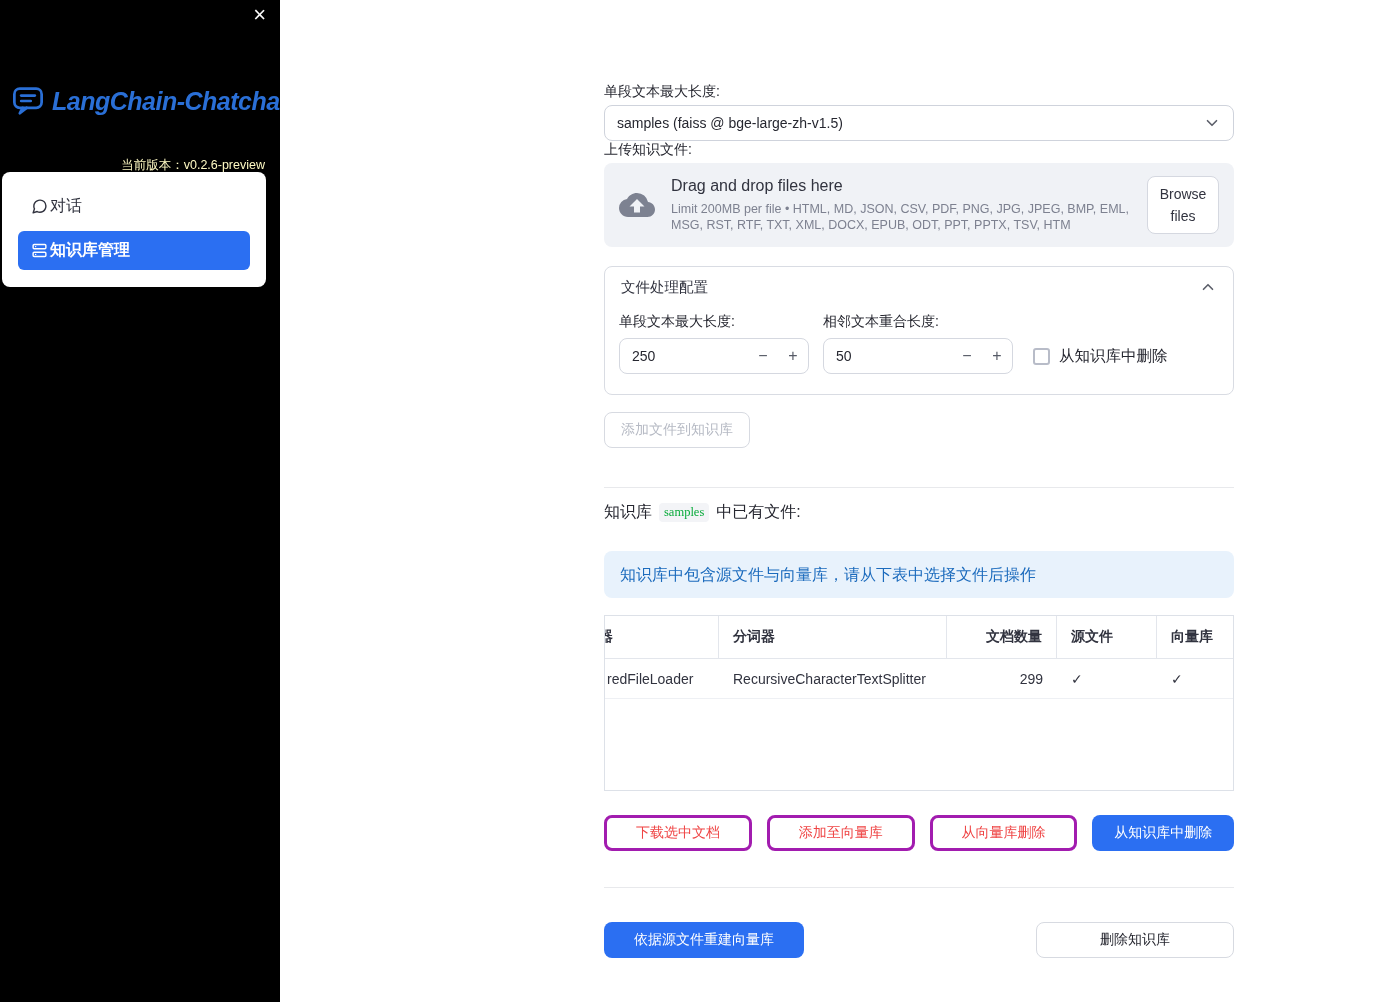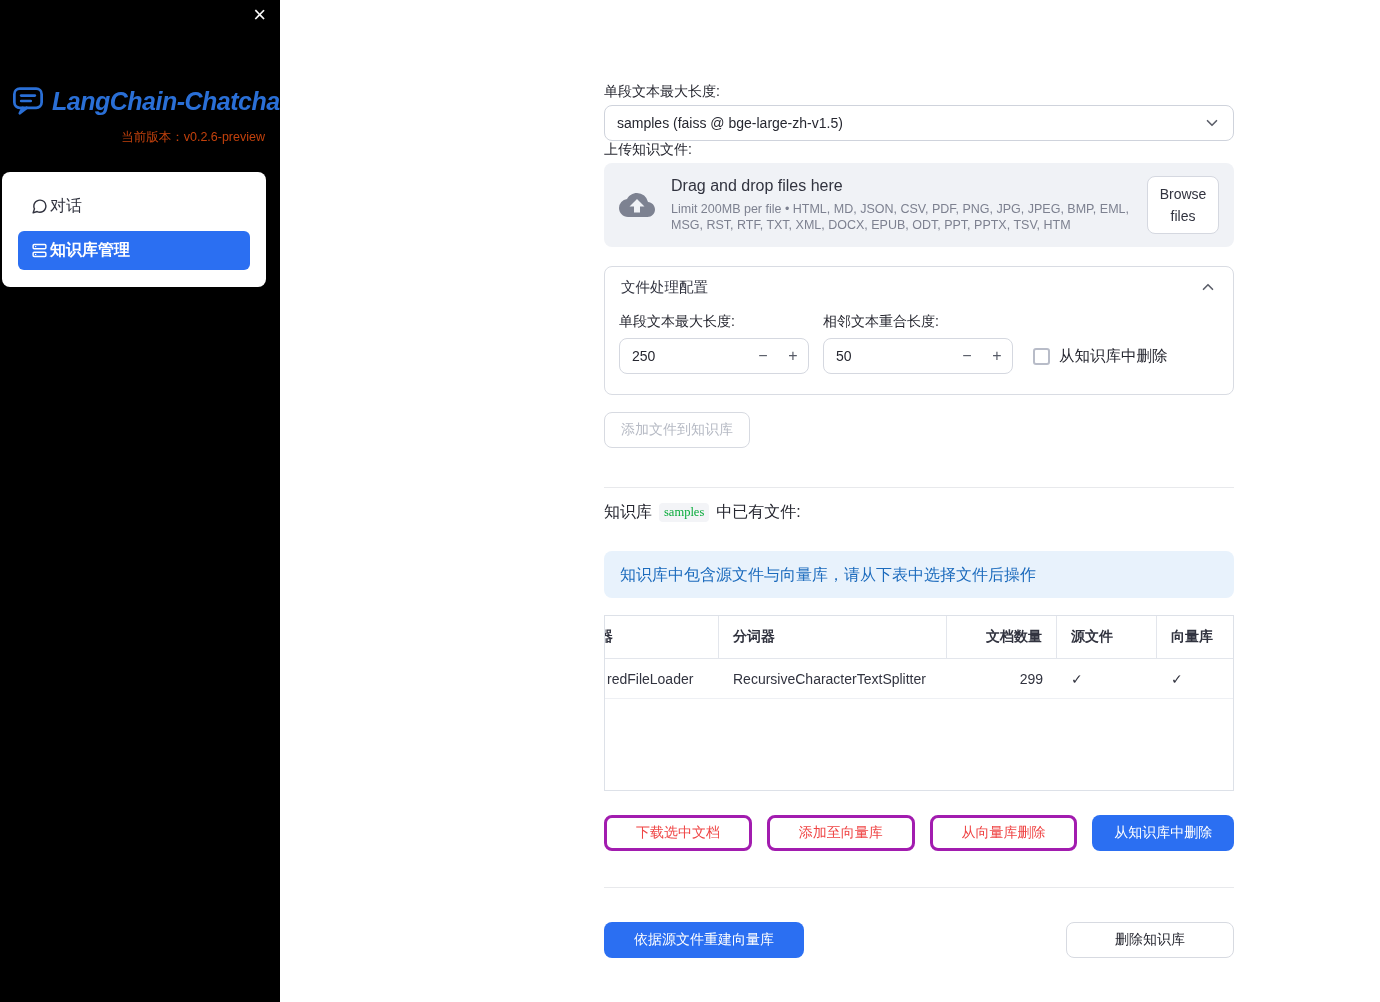--- a/index.html
+++ b/index.html
@@ -11,21 +11,21 @@
   *{box-sizing:border-box;margin:0;padding:0}
   body{
     width:1380px;height:1002px;overflow:hidden;position:relative;
     font-family:"Liberation Sans",sans-serif;background:#fff;color:#262730;
   }
   
   .sidebar{position:absolute;left:0;top:0;width:280px;height:1002px;background:#000}
   .close-btn{position:absolute;top:4px;right:14px;color:#fafafa;font-size:22px;line-height:1;cursor:pointer}
   .logo-row{position:absolute;top:86px;left:11px;display:flex;align-items:center;gap:7px}
   .logo-text{color:#2a6fd6;font-size:25px;font-weight:700;font-style:italic;letter-spacing:-.5px;white-space:nowrap}
-  .version{position:absolute;top:129px;right:15px;color:#c2410c;font-size:12.5px}
+  .version{position:absolute;top:157px;right:15px;color:#fef9c3;font-size:12.5px}
   .menu-panel{position:absolute;top:172px;left:2px;width:264px;background:#fff;border-radius:8px;padding:17px 16px}
   .menu-item{display:flex;align-items:center;gap:2px;padding:7px 13px;border-radius:6px;font-size:16px;color:#31333f;cursor:pointer}
   .menu-item + .menu-item{margin-top:7px}
   .menu-item.selected{background:var(--accent);color:#fff;font-weight:700;padding:9px 13px}
   
   .main{position:absolute;left:280px;top:0;right:0;bottom:0;background:#fff;overflow:hidden}
   .content{width:630px;margin-left:324px;padding-top:83px}
   .widget-label{font-size:14px;line-height:17px;color:#262730}
   .select-box{margin-top:5px;height:36px;border:1px solid #cfd3dc;border-radius:8px;display:flex;align-items:center;padding:0 12px;cursor:pointer;background:#fff}
   .select-value{flex:1;font-size:14px;color:#262730}
@@ -74,21 +74,21 @@
   .th-clip{display:block;width:8px;overflow:hidden;direction:rtl;white-space:nowrap;font-weight:700}
   .t-filler{flex:1}
   
   .actions{margin-top:24px;display:flex;gap:15px}
   .action-btn{flex:1;height:36px;border-radius:8px;font-size:14px;display:flex;align-items:center;justify-content:center;cursor:pointer;
     border:3px solid #a21caf;background:#fff;color:#ef4444;white-space:nowrap}
   .action-btn.primary{background:var(--accent);border:none;color:#fff}
   .bottom-row{margin-top:34px;display:flex;justify-content:space-between}
   .rebuild-btn{width:200px;height:36px;border-radius:8px;background:var(--accent);color:#fff;font-size:14px;border:none;
     display:flex;align-items:center;justify-content:center;cursor:pointer}
-  .delete-kb-btn{width:168px;height:36px;border-radius:8px;background:#fff;color:#262730;font-size:14px;border:1px solid #d7dae1;
+  .delete-kb-btn{width:198px;height:36px;border-radius:8px;background:#fff;color:#262730;font-size:14px;border:1px solid #d7dae1;
     display:flex;align-items:center;justify-content:center;cursor:pointer}
 </style>
 </head>
 <body>
 
 <div class="sidebar">
   <div class="close-btn">×</div>
 
   <div class="logo-row">
     <span style="display:flex">

